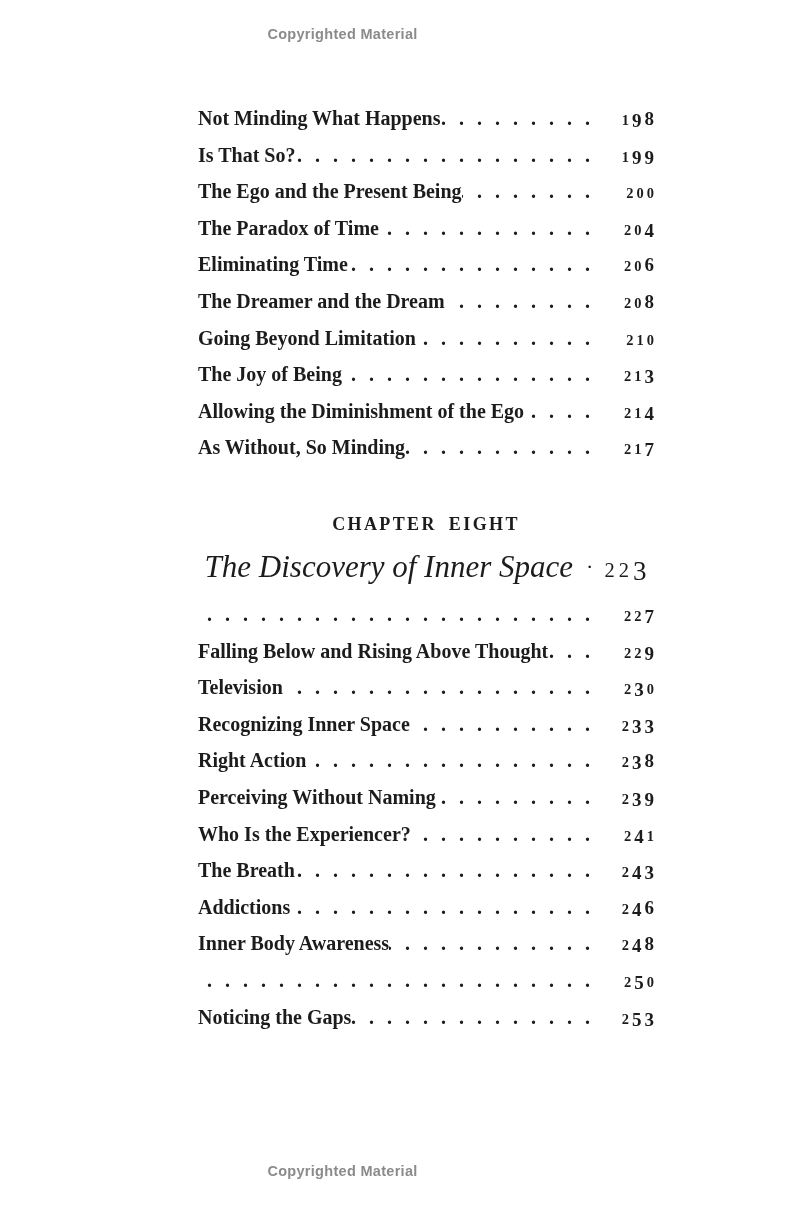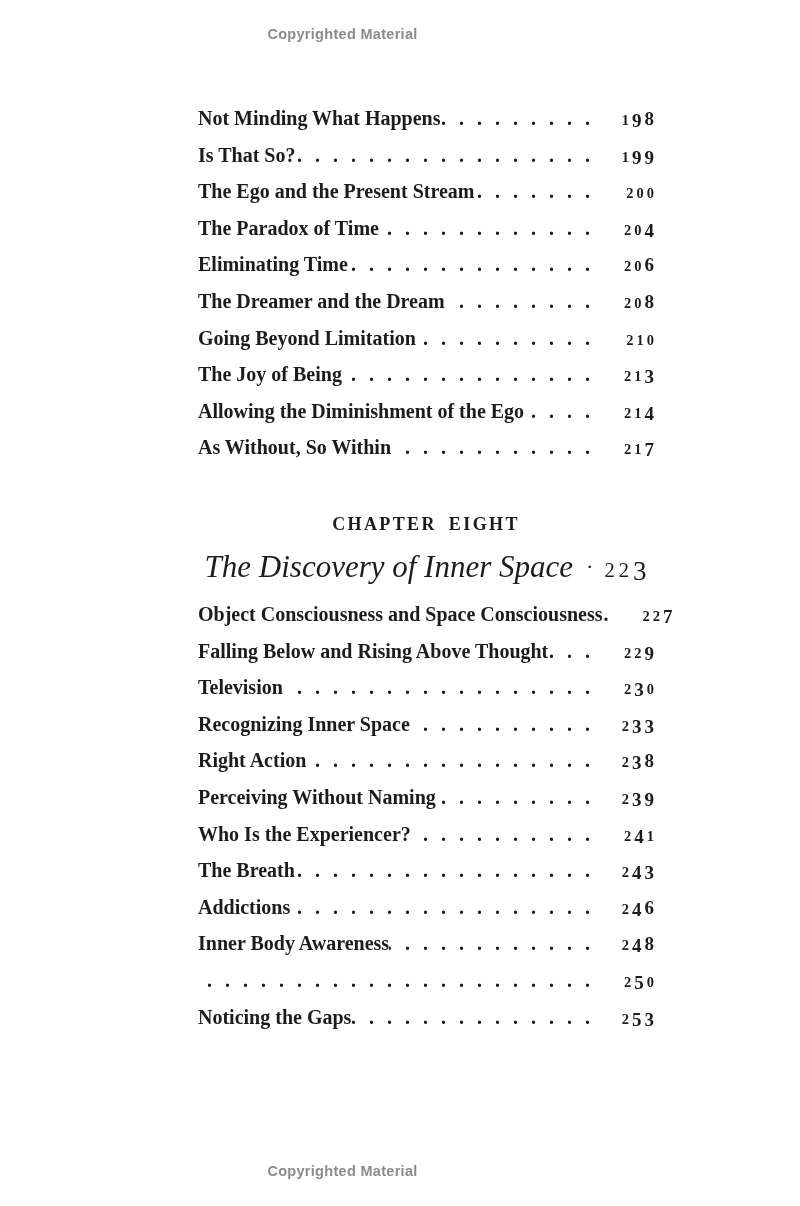--- a/index.html
+++ b/index.html
@@ -75,21 +75,21 @@
     <span class="toc-title">Not Minding What Happens</span>
     <span class="leader"></span>
     <span class="toc-page" data-onum=""><span class="d1">1</span><span class="d9">9</span><span class="d8">8</span></span>
   </div>
   <div class="toc-row">
     <span class="toc-title">Is That So?</span>
     <span class="leader"></span>
     <span class="toc-page" data-onum=""><span class="d1">1</span><span class="d9">9</span><span class="d9">9</span></span>
   </div>
   <div class="toc-row">
-    <span class="toc-title">The Ego and the Present Stream</span>
+    <span class="toc-title">The Ego and the Present Being</span>
     <span class="leader"></span>
     <span class="toc-page" data-onum=""><span class="d2">2</span><span class="d0">0</span><span class="d0">0</span></span>
   </div>
   <div class="toc-row">
     <span class="toc-title">The Paradox of Time</span>
     <span class="leader"></span>
     <span class="toc-page" data-onum=""><span class="d2">2</span><span class="d0">0</span><span class="d4">4</span></span>
   </div>
   <div class="toc-row">
     <span class="toc-title">Eliminating Time</span>
@@ -110,35 +110,34 @@
     <span class="toc-title">The Joy of Being</span>
     <span class="leader"></span>
     <span class="toc-page" data-onum=""><span class="d2">2</span><span class="d1">1</span><span class="d3">3</span></span>
   </div>
   <div class="toc-row">
     <span class="toc-title">Allowing the Diminishment of the Ego</span>
     <span class="leader"></span>
     <span class="toc-page" data-onum=""><span class="d2">2</span><span class="d1">1</span><span class="d4">4</span></span>
   </div>
   <div class="toc-row">
-    <span class="toc-title">As Without, So Within</span>
+    <span class="toc-title">As Without, So Minding</span>
     <span class="leader"></span>
     <span class="toc-page" data-onum=""><span class="d2">2</span><span class="d1">1</span><span class="d7">7</span></span>
   </div>
 </div>
 
 <div class="chapter-label">CHAPTER EIGHT</div>
 
 <div class="chapter-title">
   <span>The Discovery of Inner Space</span><span class="sep">·</span><span class="chapter-page" data-onum=""><span class="d2">2</span><span class="d2">2</span><span class="d3">3</span></span>
 </div>
 
 <div id="toc-section-2" class="toc-section">
   <div class="toc-row">
-    <span class="toc-title">Object Consciousness and Space Consciousness</span>
     <span class="leader"></span>
     <span class="toc-page" data-onum=""><span class="d2">2</span><span class="d2">2</span><span class="d7">7</span></span>
   </div>
   <div class="toc-row">
     <span class="toc-title">Falling Below and Rising Above Thought</span>
     <span class="leader"></span>
     <span class="toc-page" data-onum=""><span class="d2">2</span><span class="d2">2</span><span class="d9">9</span></span>
   </div>
   <div class="toc-row">
     <span class="toc-title">Television</span>

